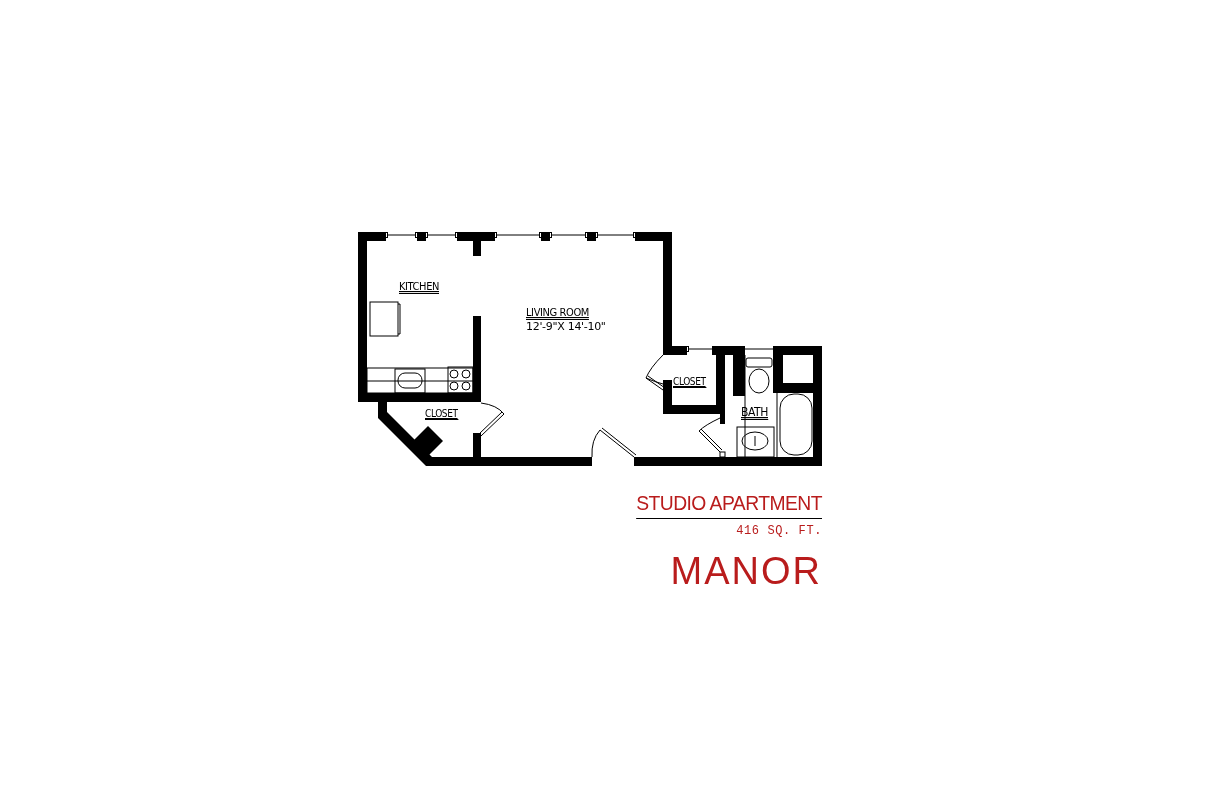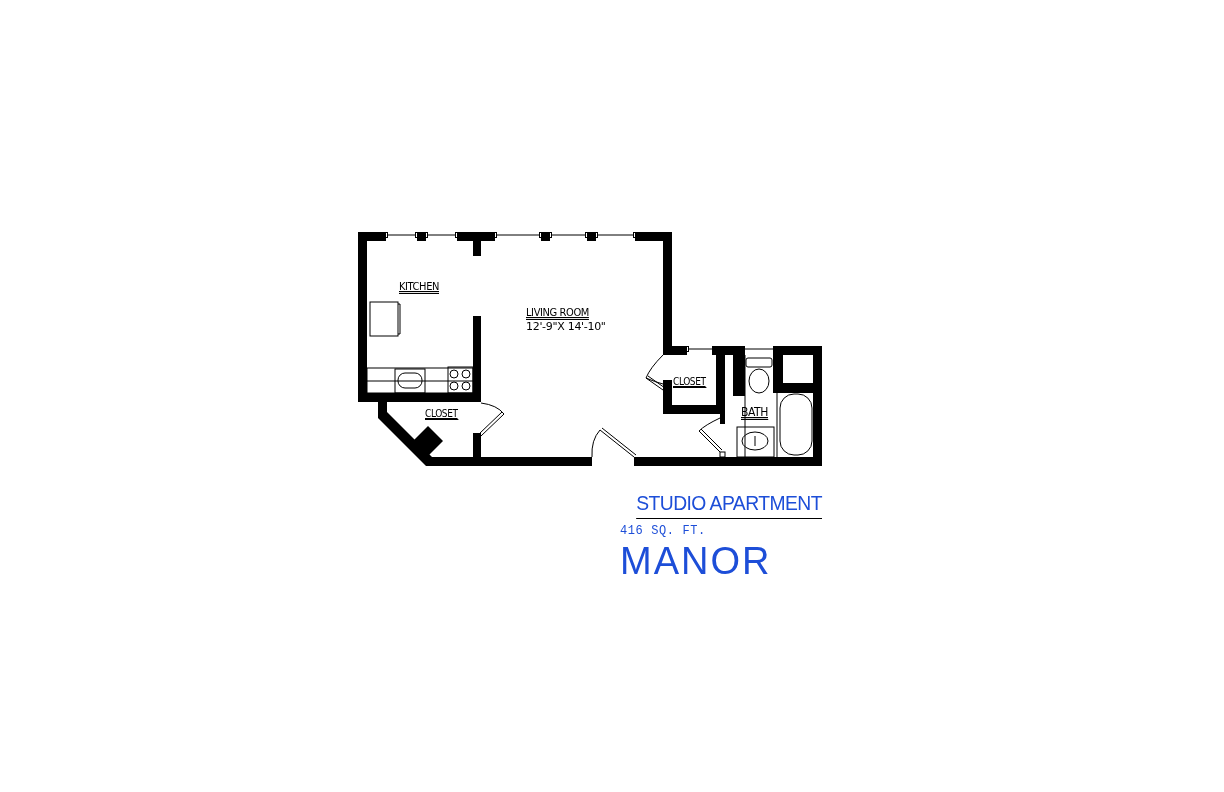--- a/index.html
+++ b/index.html
@@ -1,23 +1,23 @@
 <!DOCTYPE html>
 <html><head>
 <meta charset="utf-8">
 <style>
   html, body { margin: 0; padding: 0; background: #ffffff; }
   body { width: 1224px; height: 792px; position: relative; overflow: hidden; font-family: "DejaVu Sans", sans-serif; }
   #plan { position: absolute; left: 0; top: 0; width: 1224px; height: 792px; }
   .room-label { font-family: "DejaVu Sans Condensed", "DejaVu Sans", sans-serif; font-size: 11px; fill: #000; text-decoration: underline; letter-spacing: -0.4px; }
   .dim-label { font-family: "DejaVu Sans", sans-serif; font-size: 11px; fill: #000; letter-spacing: -0.3px; }
-  .title-block { position: absolute; left: 620px; top: 490px; width: 202px; color: #1d4ed8; }
+  .title-block { position: absolute; left: 620px; top: 490px; width: 202px; text-align: right; color: #b91c1c; }
   .plan-type { font-family: "Liberation Sans", sans-serif; font-size: 21px; letter-spacing: -0.6px; line-height: 26px; border-bottom: 1.5px solid #000; padding-bottom: 2px; transform: scaleX(0.92); transform-origin: right; display:block; }
   .sqft { font-family: Liberation Mono, monospace; font-size: 12px; margin-top: 5px; letter-spacing: 0.6px; line-height: 14px; }
-  .plan-name { font-family: "Liberation Sans", sans-serif; font-size: 38px; letter-spacing: 2px; line-height: 42px; margin-top: 2px; }
+  .plan-name { font-family: "Liberation Sans", sans-serif; font-size: 38px; letter-spacing: 2px; line-height: 42px; margin-top: 12px; }
 </style>
 </head>
 <body>
 
 <svg id="plan" viewBox="0 0 1224 792" xmlns="http://www.w3.org/2000/svg">
 
   <g fill="#000">
 
     <rect x="358" y="232" width="28" height="9"></rect>
     <rect x="417" y="232" width="9" height="9"></rect>

